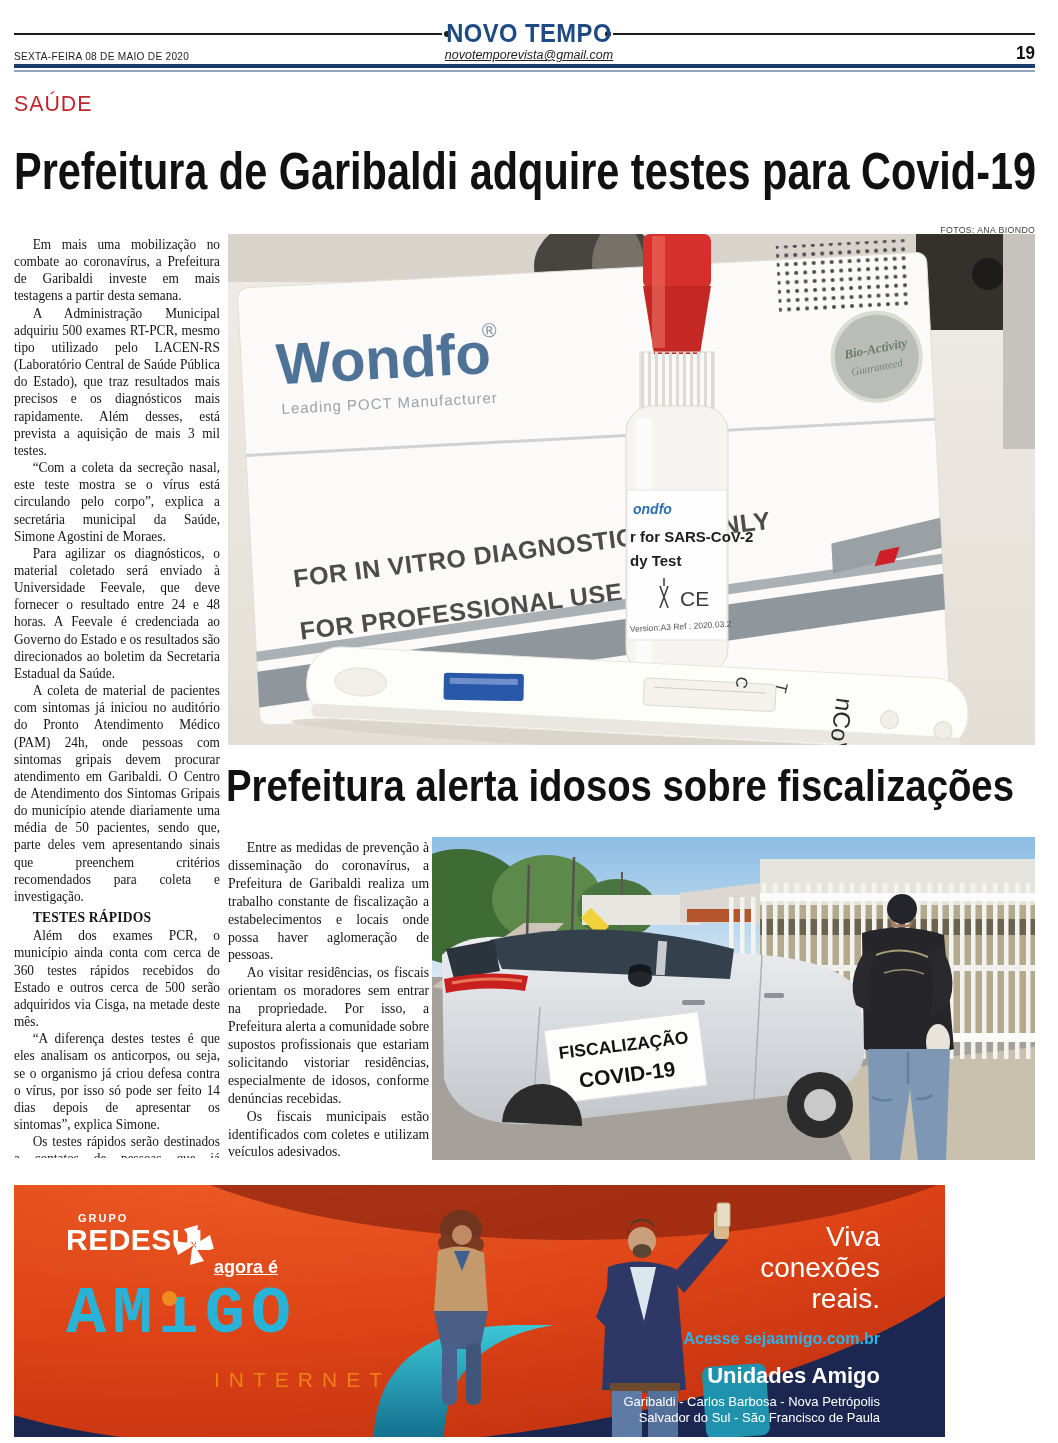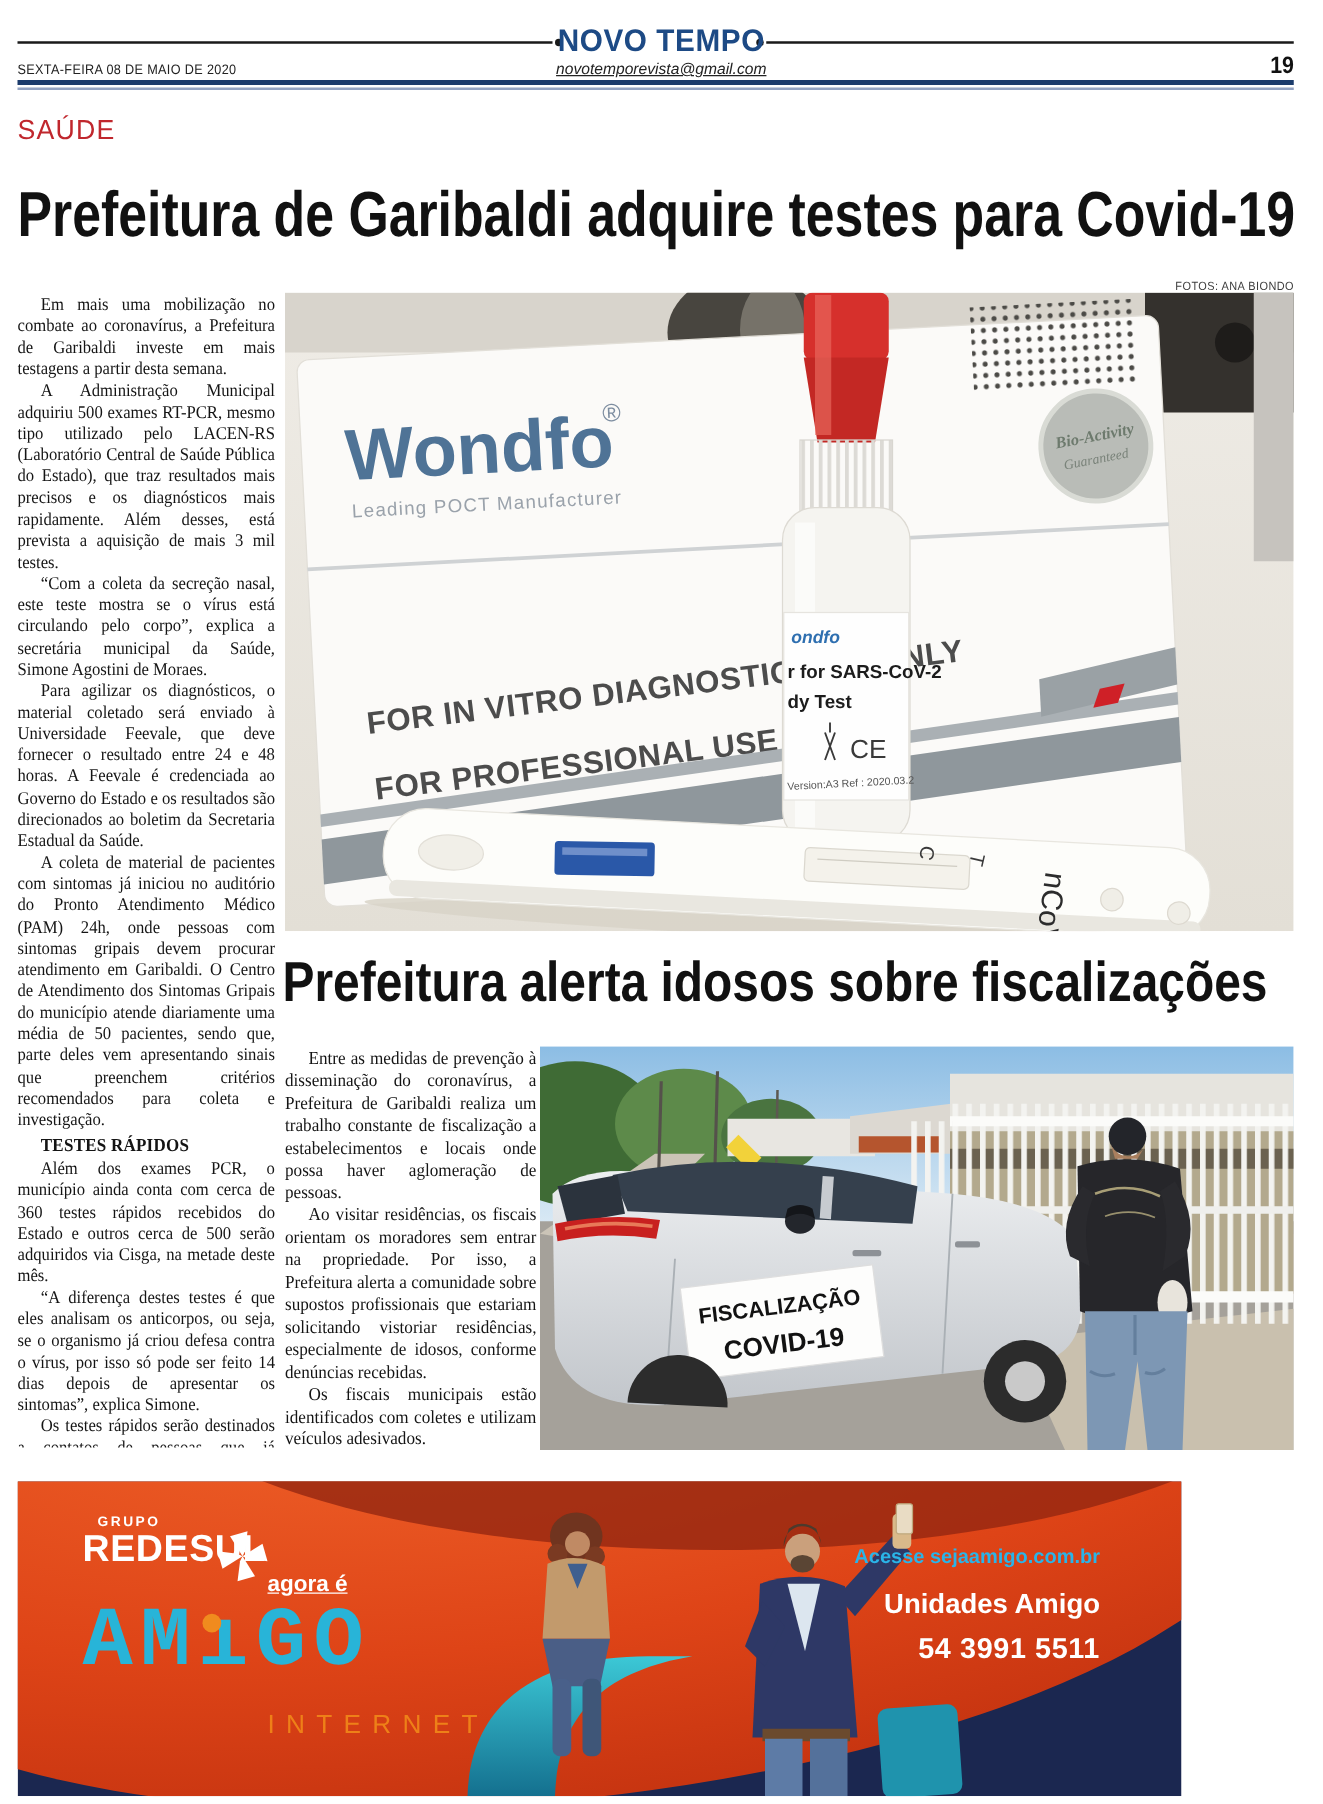--- a/index.html
+++ b/index.html
@@ -325,19 +325,28 @@
         <polygon points="24,24 14,8 28,4 26,20"></polygon>
         <polygon points="24,24 40,14 44,28 28,26"></polygon>
         <polygon points="24,24 34,40 20,44 22,28"></polygon>
         <polygon points="24,24 8,34 4,20 20,22"></polygon>
       </g>
     </svg>
     <div class="ad-text ad-agora">agora é</div>
     <div class="ad-text ad-amigo"><span>AM</span><span class="i-stem"><span class="i-dot"></span><span>ı</span></span><span>GO</span></div>
     <div class="ad-text ad-internet">INTERNET</div>
     <div class="ad-text ad-right">
+      <div class="ad-viva">
+        <div>Viva</div>
+        <div>conexões</div>
+        <div>reais.</div>
+      </div>
       <div class="ad-acesse">Acesse sejaamigo.com.br</div>
       <div class="ad-unidades">Unidades Amigo</div>
+      <div class="ad-cities">
+        <div>Garibaldi - Carlos Barbosa - Nova Petrópolis</div>
+        <div>Salvador do Sul - São Francisco de Paula</div>
+      </div>
       <div class="ad-phone">54 3991 5511</div>
     </div>
   </div>
 
 </div>
 
 </body></html>

